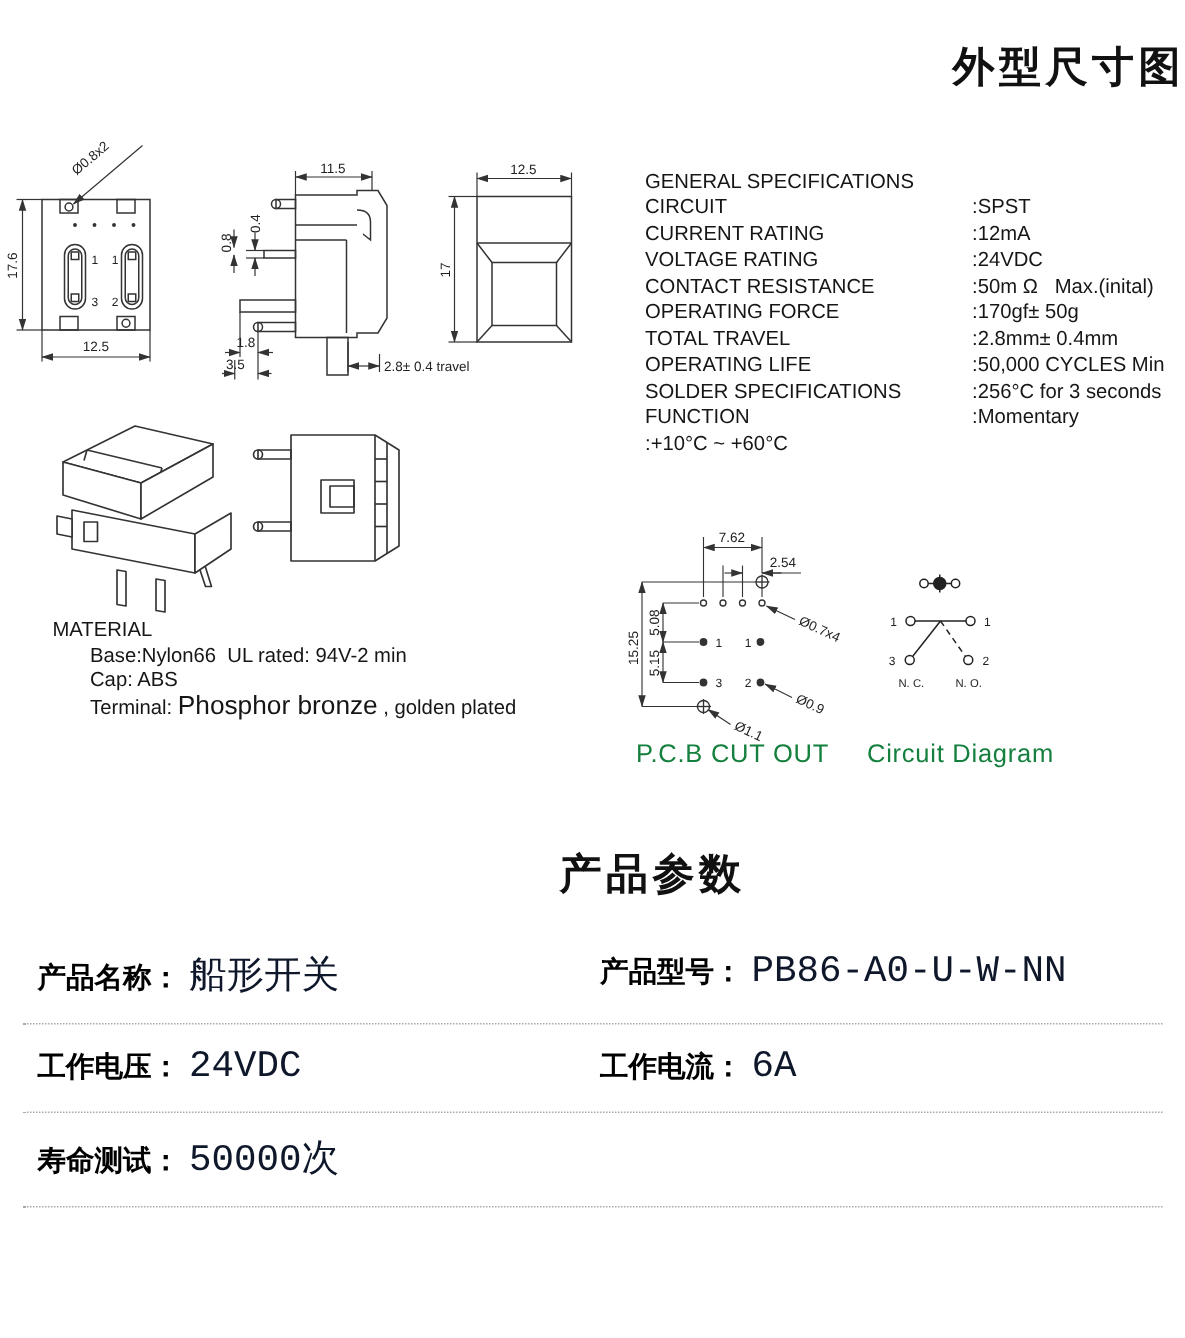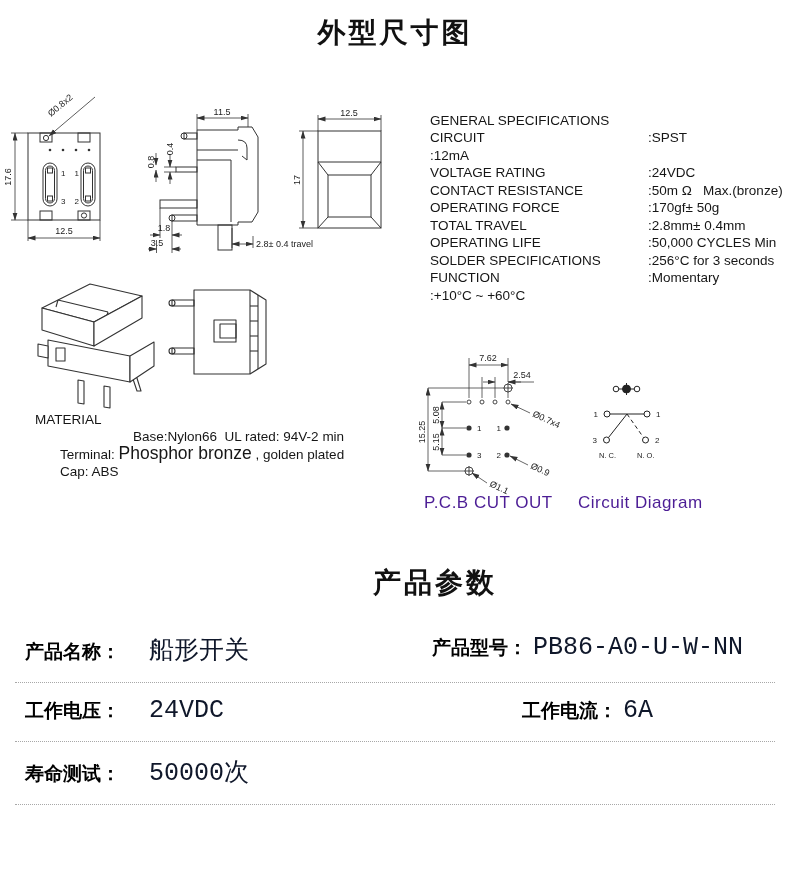--- a/index.html
+++ b/index.html
@@ -4,47 +4,47 @@
 <style>
   html,body{margin:0;padding:0;background:#fff;}
   .page{position:relative;width:790px;height:892px;background:#fff;overflow:hidden;
         font-family:"Liberation Sans",sans-serif;color:#1a1a1a;}
   .sec-title{position:absolute;left:0;width:790px;text-align:center;
         font-size:28px;font-weight:bold;letter-spacing:3px;color:#111;}
   
   .specs{position:absolute;left:430px;top:112px;width:356px;font-size:13.5px;line-height:17.45px;color:#161616;}
   .spec-row{display:flex;}
   .spec-label{width:218px;flex:0 0 218px;}
-  .spec-val{white-space:pre;text-align:right;}
+  .spec-val{white-space:pre;}
   
   .material{position:absolute;left:35px;top:412px;font-size:13.5px;line-height:16.5px;color:#161616;}
   .material .ind{padding-left:25px;}
   .material .big{font-size:17.5px;}
   
-  .caption{position:absolute;font-size:17px;color:#4c1d95;letter-spacing:0.5px;}
+  .caption{position:absolute;font-size:17px;color:#15803d;letter-spacing:0.5px;}
   
   .ptable{position:absolute;left:15px;top:620px;width:760px;}
   .prow{display:flex;padding:13px 0 16px 0;border-bottom:1px dotted #a8a8a8;}
   .pcell{display:flex;align-items:baseline;}
-  .pcell.c1{flex:0 0 375px;padding-left:10px;gap:23px;}
-  .pcell.c2{flex:1;justify-content:center;}
+  .pcell.c1{flex:0 0 375px;padding-left:10px;}
+  .pcell.c2{flex:1;}
   .plabel{font-size:19px;font-weight:bold;color:#000;}
   .pvalue{font-size:25px;font-family:Liberation Mono, monospace;color:#0f172a;padding-left:6px;white-space:pre;}
   
   svg{position:absolute;overflow:visible;}
   svg text{font-family:"Liberation Sans",sans-serif;fill:#222;}
   .dimtxt{font-size:9px;}
   .pintxt{font-size:8px;}
 </style>
 </head>
 <body>
 
 <div class="page">
 
-  <div class="sec-title" style="top:14px;">外型尺寸图</div>
+  <div class="sec-title" style="top:26px;text-align:right;">外型尺寸图</div>
 
   <svg style="left:5px;top:93px;" width="150" height="160" viewBox="0 0 150 160">
     <defs>
       <marker id="a1" markerWidth="8" markerHeight="6" refX="7.5" refY="2.5" orient="auto-start-reverse" markerUnits="userSpaceOnUse">
         <path d="M0,0 L8,2.5 L0,5 z" fill="#333"></path>
       </marker>
     </defs>
     <g stroke="#333" stroke-width="1" fill="none">
       <rect x="23" y="40" width="72" height="87"></rect>
       <rect x="35" y="40" width="12" height="9"></rect>
@@ -200,29 +200,30 @@
 
   <div class="specs">
     <div class="spec-row">
       <span>GENERAL SPECIFICATIONS</span>
     </div>
     <div class="spec-row">
         <span class="spec-label">CIRCUIT</span>
         <span class="spec-val">:SPST</span>
       </div>
     <div class="spec-row">
+        <span class="spec-label">CURRENT RATING</span>
         <span class="spec-val">:12mA</span>
       </div>
     <div class="spec-row">
         <span class="spec-label">VOLTAGE RATING</span>
         <span class="spec-val">:24VDC</span>
       </div>
     <div class="spec-row">
         <span class="spec-label">CONTACT RESISTANCE</span>
-        <span class="spec-val">:50m Ω   Max.(bronze)</span>
+        <span class="spec-val">:50m Ω   Max.(inital)</span>
       </div>
     <div class="spec-row">
         <span class="spec-label">OPERATING FORCE</span>
         <span class="spec-val">:170gf± 50g</span>
       </div>
     <div class="spec-row">
         <span class="spec-label">TOTAL TRAVEL</span>
         <span class="spec-val">:2.8mm± 0.4mm</span>
       </div>
     <div class="spec-row">
@@ -238,22 +239,22 @@
         <span class="spec-val">:Momentary</span>
       </div>
     <div class="spec-row">
         <span class="spec-val">:+10°C ~ +60°C</span>
       </div>
   </div>
 
   <div class="material">
     <div>MATERIAL</div>
     <div class="ind spec-val">Base:Nylon66  UL rated: 94V-2 min</div>
+    <div class="ind">Cap: ABS</div>
     <div class="ind"><span>Terminal: </span><span class="big">Phosphor bronze</span><span> , golden plated</span></div>
-    <div class="ind">Cap: ABS</div>
   </div>
 
   <svg style="left:420px;top:344px;" width="185" height="152" viewBox="0 0 185 152">
     <defs>
       <marker id="a6" markerWidth="8" markerHeight="6" refX="7.5" refY="2.5" orient="auto-start-reverse" markerUnits="userSpaceOnUse">
         <path d="M0,0 L8,2.5 L0,5 z" fill="#333"></path>
       </marker>
     </defs>
     <g stroke="#333" stroke-width="0.75" fill="none">
       <line x1="49" y1="14" x2="49" y2="54"></line>

